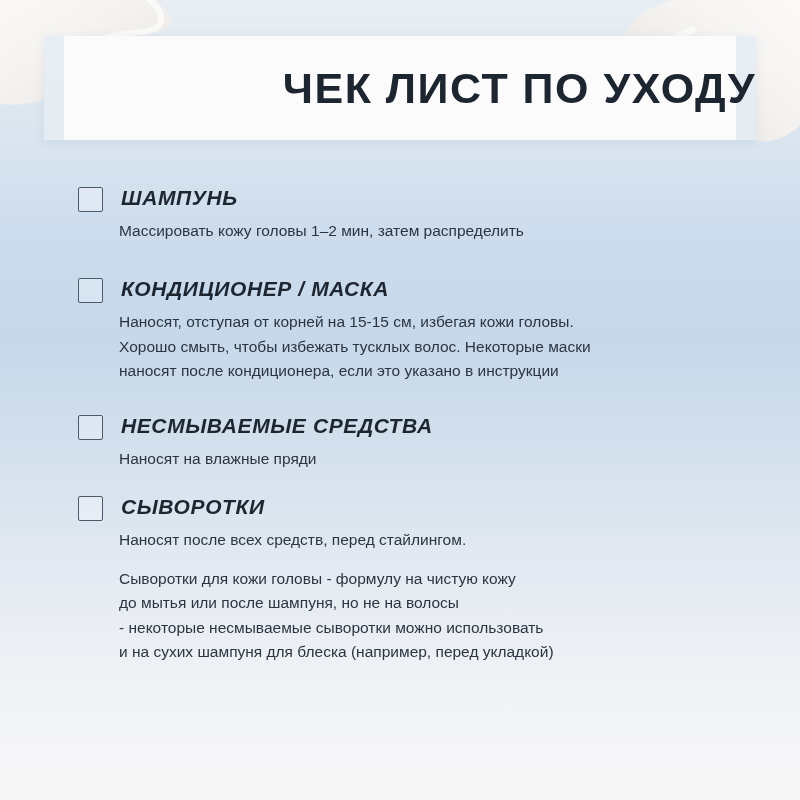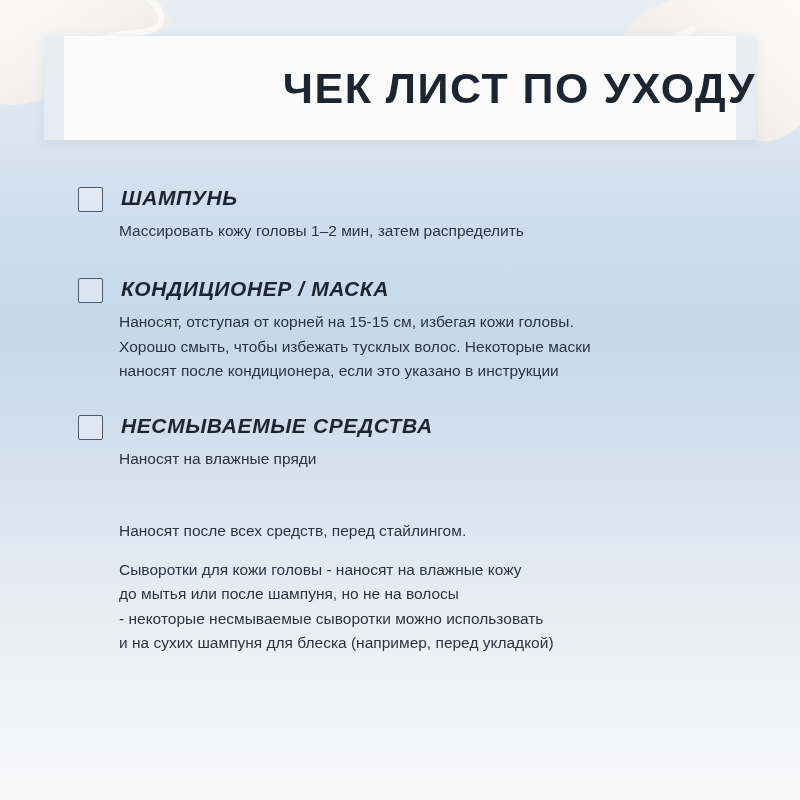--- a/index.html
+++ b/index.html
@@ -131,21 +131,21 @@
     margin: 0;
   }
   .item-body p + p {
     margin-top: 14px;
   }
   .item-body .line { display: block; }
 
   
   .item--shampoo   { margin-bottom: 34px; }
   .item--cond      { }
-  .item--leavein   { margin-bottom: 48px; }
+  .item--leavein   { margin-bottom: 24px; }
 </style>
 </head>
 <body>
 
 <div class="page">
 
   <svg class="cream cream-left" viewBox="0 0 250 160">
     <defs>
       <linearGradient id="creamL" x1="0" y1="0" x2="1" y2="1">
         <stop offset="0%" stop-color="#ffffff"></stop>
@@ -213,26 +213,30 @@
         <div class="item-title">НЕСМЫВАЕМЫЕ СРЕДСТВА</div>
       </div>
       <div class="item-body">
         <p>
           <span class="line">Наносят на влажные пряди</span>
         </p>
       </div>
     </div>
 
     <div class="item">
+      <div class="item-head">
+        <div class="checkbox"></div>
+        <div class="item-title">СЫВОРОТКИ</div>
+      </div>
       <div class="item-body">
         <p>
           <span class="line">Наносят после всех средств, перед стайлингом.</span>
         </p>
         <p>
-          <span class="line">Сыворотки для кожи головы - наносят на влажные кожу</span>
+          <span class="line">Сыворотки для кожи головы - формулу на чистую кожу</span>
           <span class="line">до мытья или после шампуня, но не на волосы</span>
           <span class="line">- некоторые несмываемые сыворотки можно использовать</span>
           <span class="line">и на сухих шампуня для блеска (например, перед укладкой)</span>
         </p>
       </div>
     </div>
 
   </div>
 </div>
 

